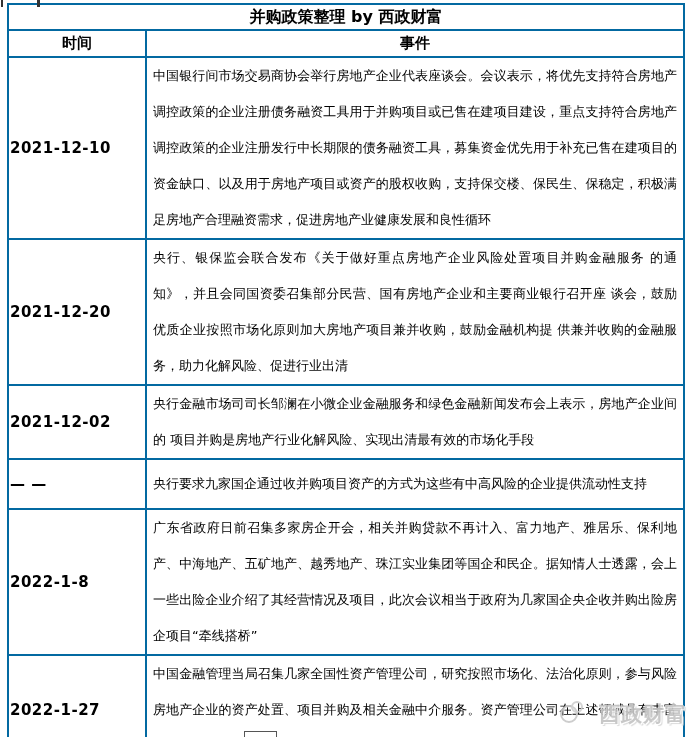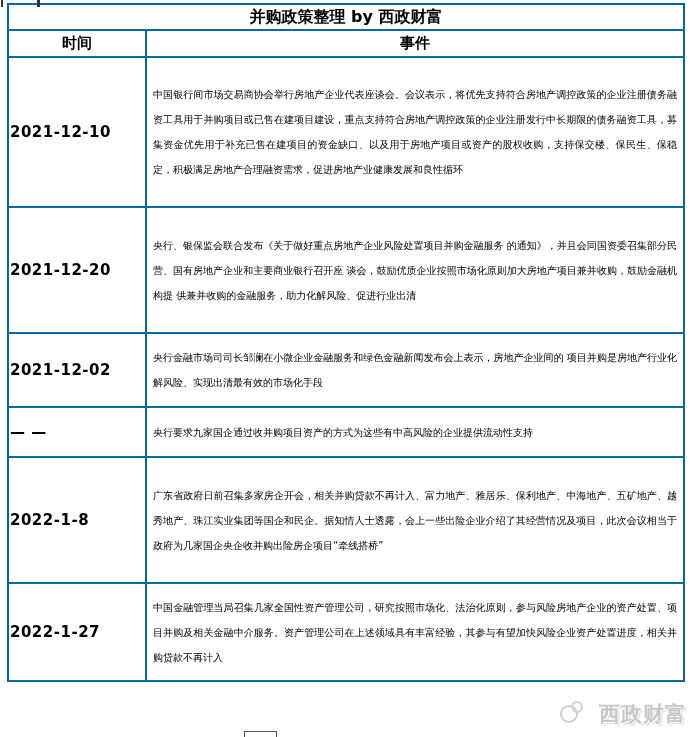--- a/index.html
+++ b/index.html
@@ -38,22 +38,22 @@
     font-size: 15px;
     margin-top: 16px;
   }
   .date-cell {
     text-align: left;
     font-weight: bold;
     font-size: 15px;
     letter-spacing: 0.5px;
   }
   .event-cell {
-    font-size: 10px;
-    line-height: 25px;
+    font-size: 13px;
+    line-height: 36px;
     padding: 0 6px;
     text-align: justify;
     text-justify: inter-ideograph;
   }
   .watermark {
     position: absolute;
     right: 5px; bottom: 8px;
     display: flex;
     align-items: center;
     gap: 14px;

